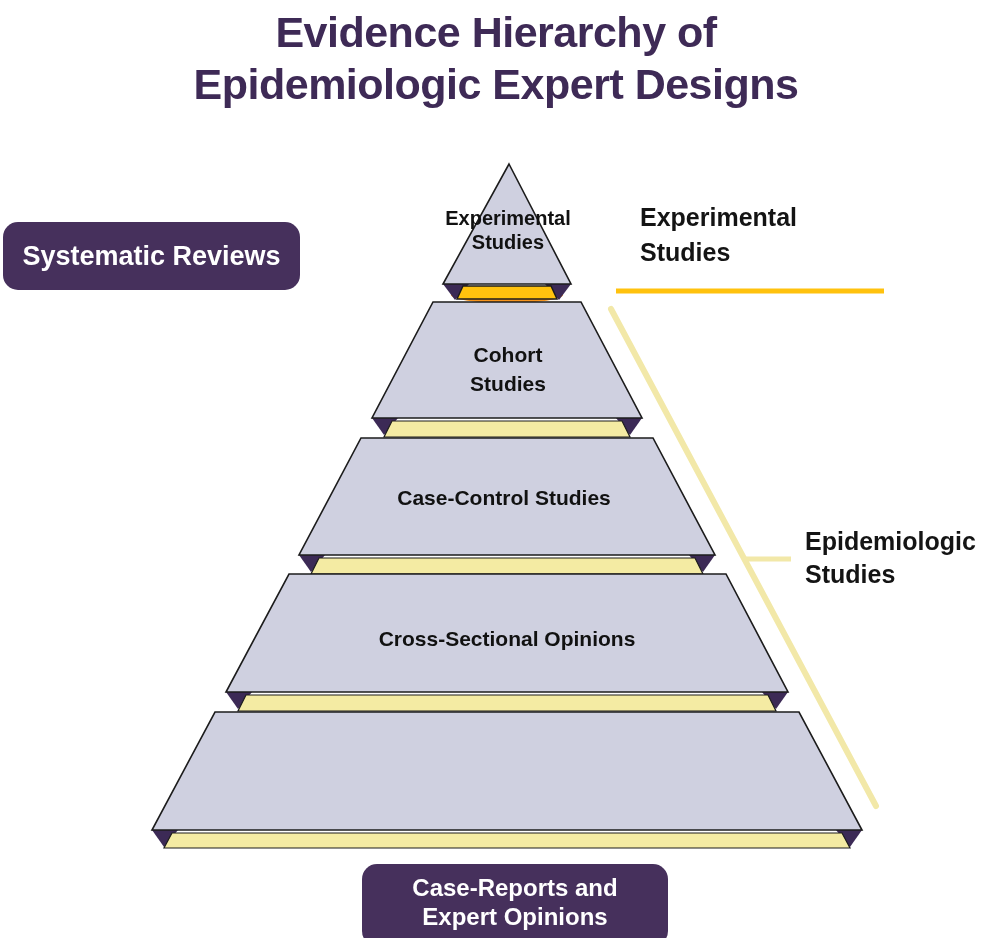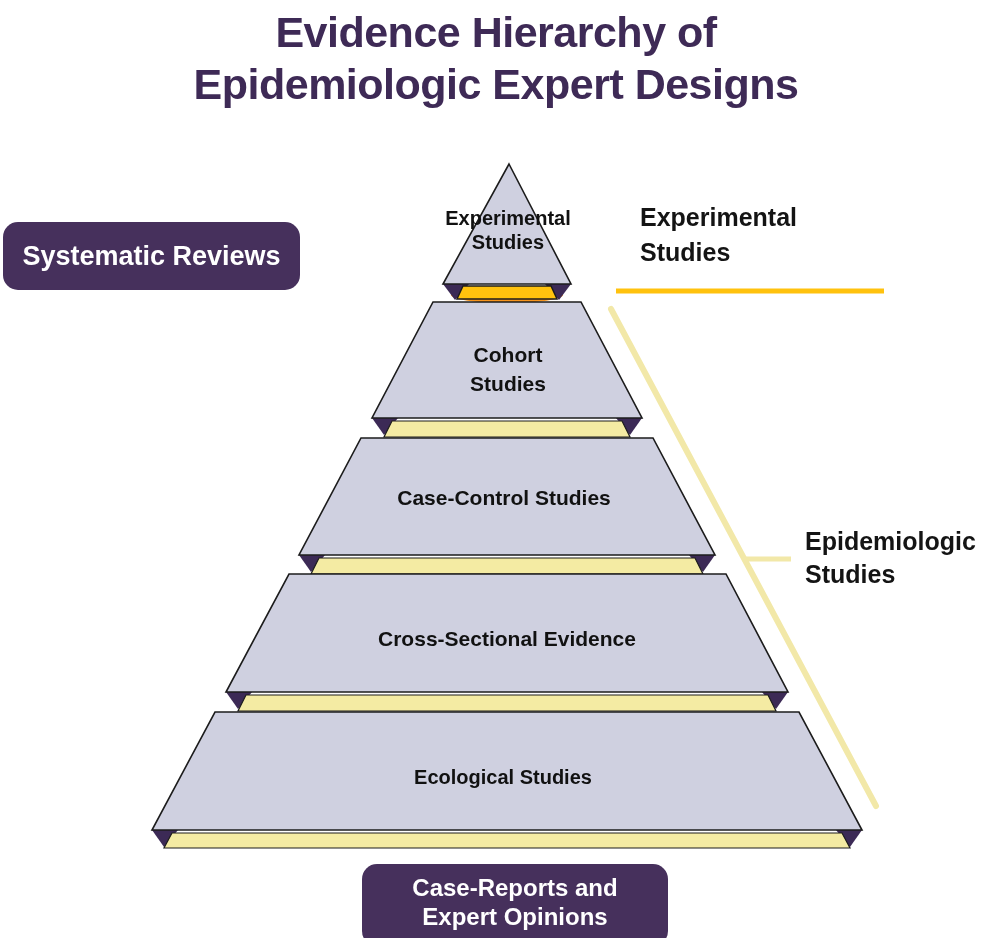--- a/index.html
+++ b/index.html
@@ -127,24 +127,21 @@
     <span>Studies</span>
   </div>
   <div class="lvl-label lvl-2">
     <span>Cohort</span>
     <span>Studies</span>
   </div>
   <div class="lvl-label lvl-3">
     <span>Case-Control Studies</span>
   </div>
   <div class="lvl-label lvl-4">
-    <span>Cross-Sectional Evidence</span>
-  </div>
-  <div class="lvl-label lvl-5">
-    <span>Ecological Studies</span>
+    <span>Cross-Sectional Opinions</span>
   </div>
 
   <div class="badge badge-systematic">
     <span>Systematic Reviews</span>
   </div>
 
   <div class="badge badge-case-reports">
     <span>Case-Reports and</span>
     <span>Expert Opinions</span>
   </div>

